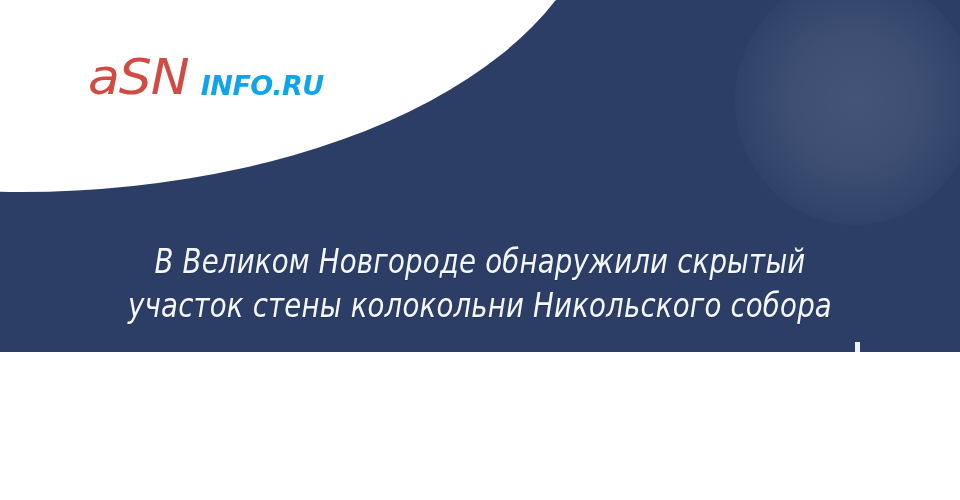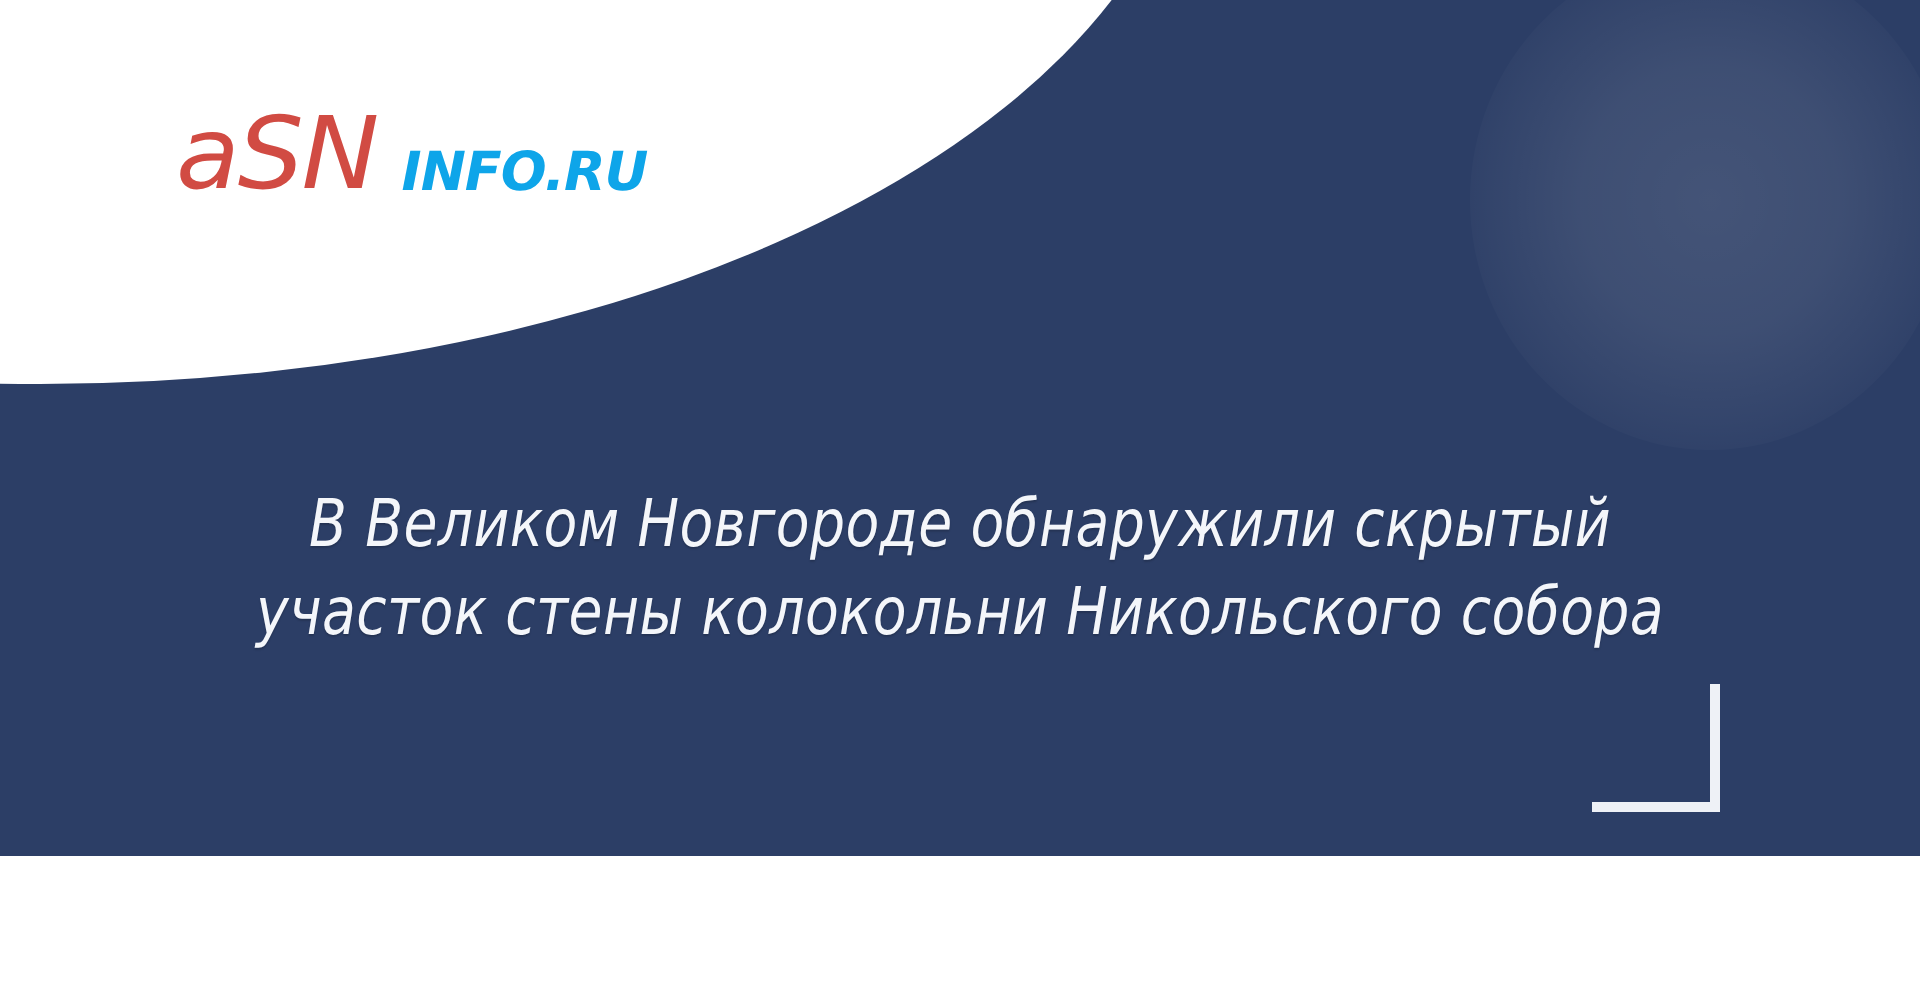--- a/index.html
+++ b/index.html
@@ -4,21 +4,21 @@
 <style>
   html, body {
     margin: 0;
     padding: 0;
     background: #ffffff;
   }
 
   #canvas {
     position: relative;
     width: 960px;
-    height: 428px;
+    height: 352px;
     overflow: hidden;
     background: #2c3e66;
     font-family: "Liberation Sans", sans-serif;
     -webkit-font-smoothing: antialiased;
   }
 
   
   .glow {
     position: absolute;
     left: 735px;

